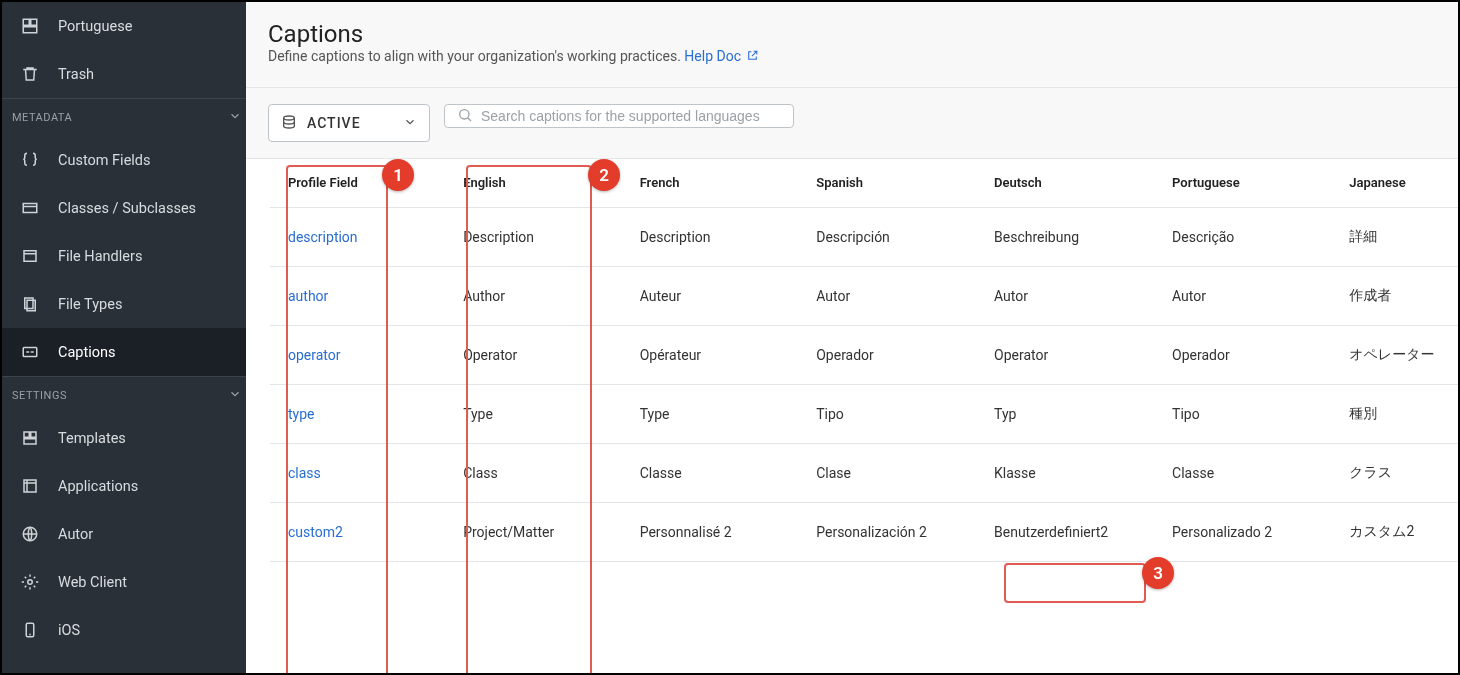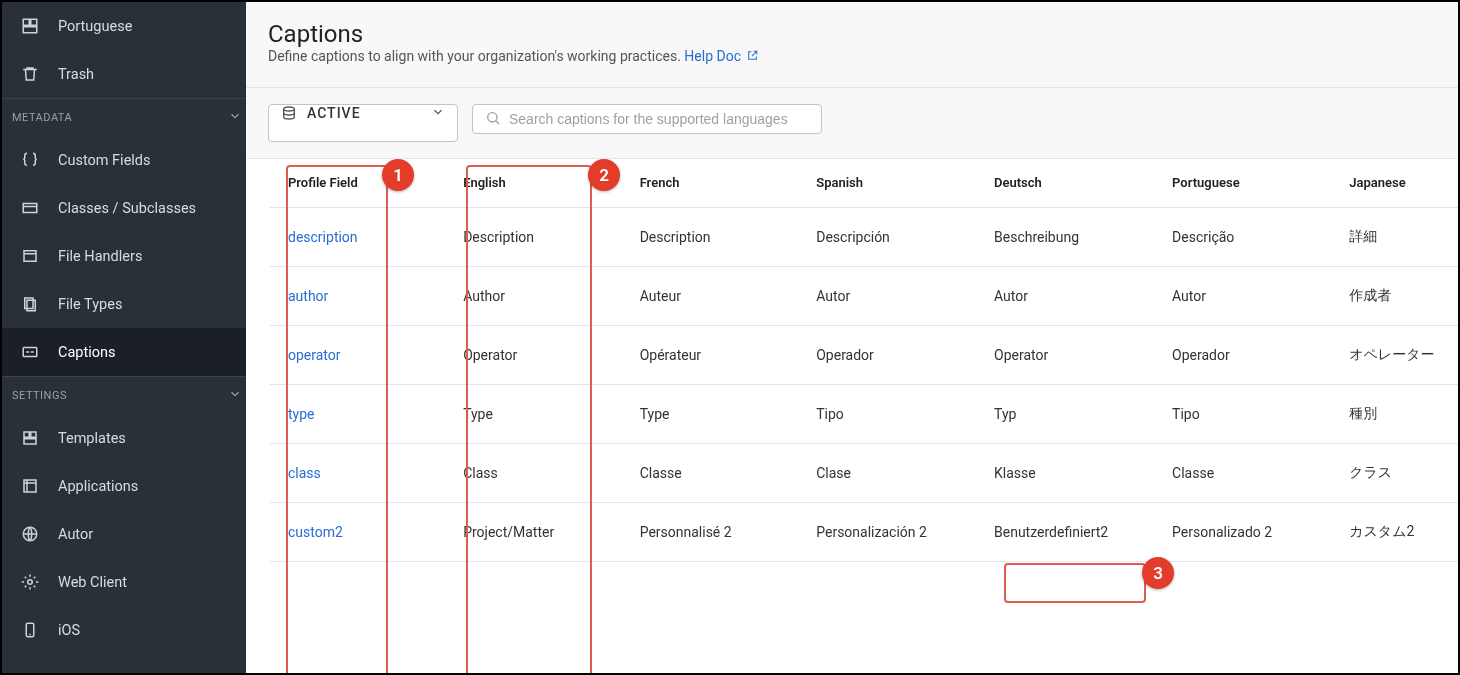--- a/index.html
+++ b/index.html
@@ -63,32 +63,32 @@
   .header .sub { font-size:14px; color:#555; }
   .header .sub a { color:#2a6dd2; text-decoration:none; }
   .ext-icon { display:inline-block; vertical-align:-1px; margin-left:2px; }
 
   .toolbar {
     display:flex; gap:14px; padding:16px 22px;
     background:#f8f8f9;
     border-bottom:1px solid #e3e5e8;
   }
   .select-box {
-    display:flex; 
+    display:flex; align-items:center;
     border:1px solid #bfc4c9;
     border-radius:4px; background:#fff;
-    height:38px; width:190px; padding:0 12px;
+    height:38px; width:162px; padding:0 12px;
     cursor:pointer; gap:10px;
   }
   .select-box .val { flex:1; font-size:14px; letter-spacing:1px; font-weight:500; color:#333;}
   .search-box {
     display:flex; align-items:center;
     border:1px solid #bfc4c9;
     border-radius:4px; background:#fff;
-    height:30px; width:350px; padding:0 12px; gap:8px;
+    height:24px; width:350px; padding:0 12px; gap:8px;
   }
   .search-box input {
     border:none; outline:none; flex:1; font-size:14px; color:#333;
     background:transparent;
   }
   .search-box input::placeholder { color:#9ca1a6; }
 
   
   .table-wrap { flex:1; overflow:auto; position:relative;margin-left:24px; }
   table { border-collapse:collapse; width:100%; min-width:1200px; }

